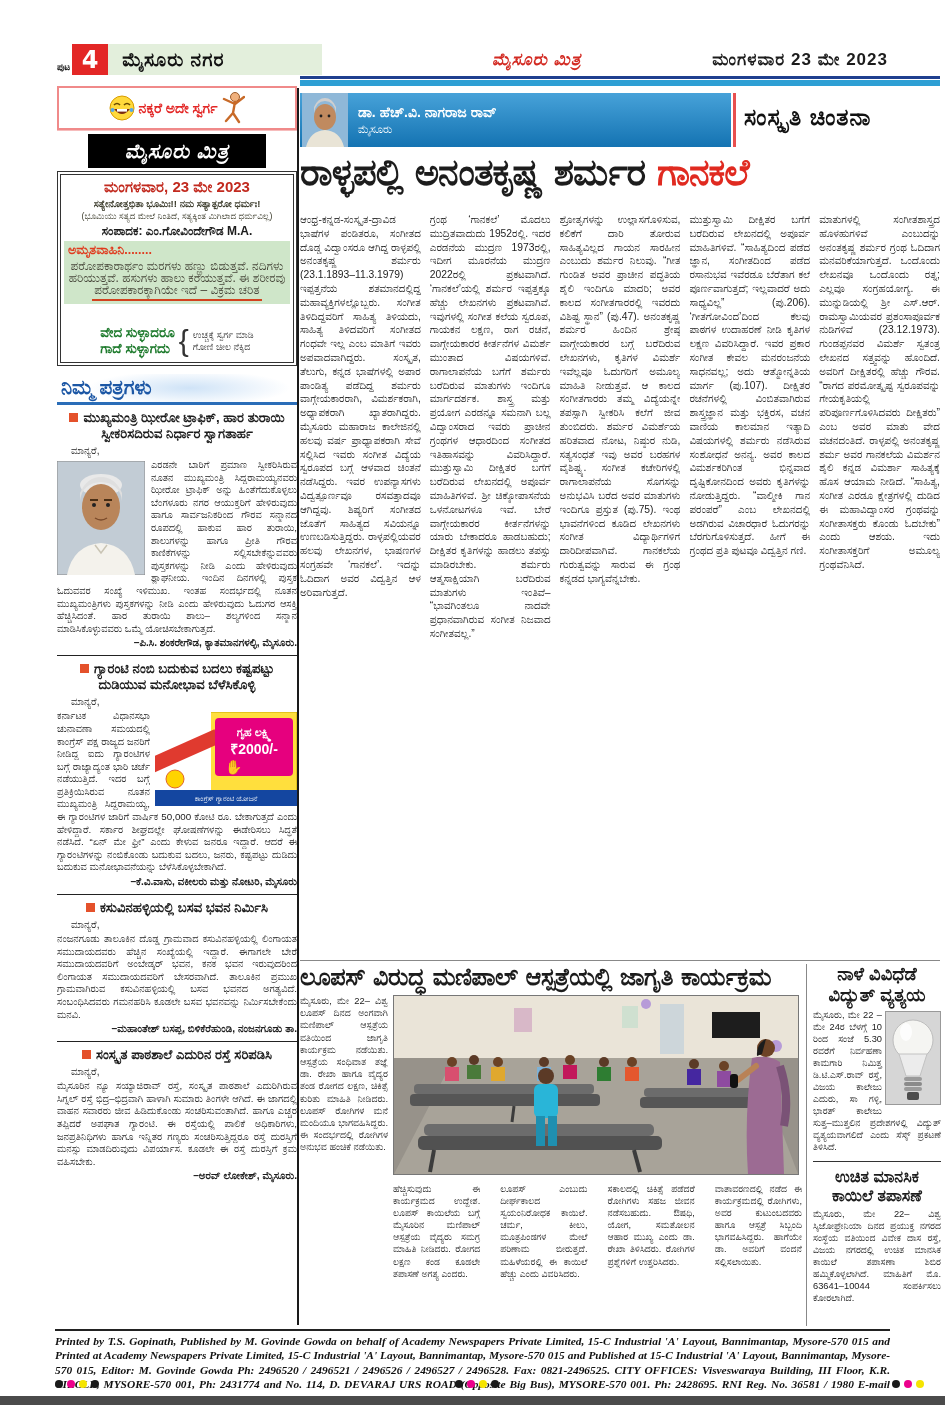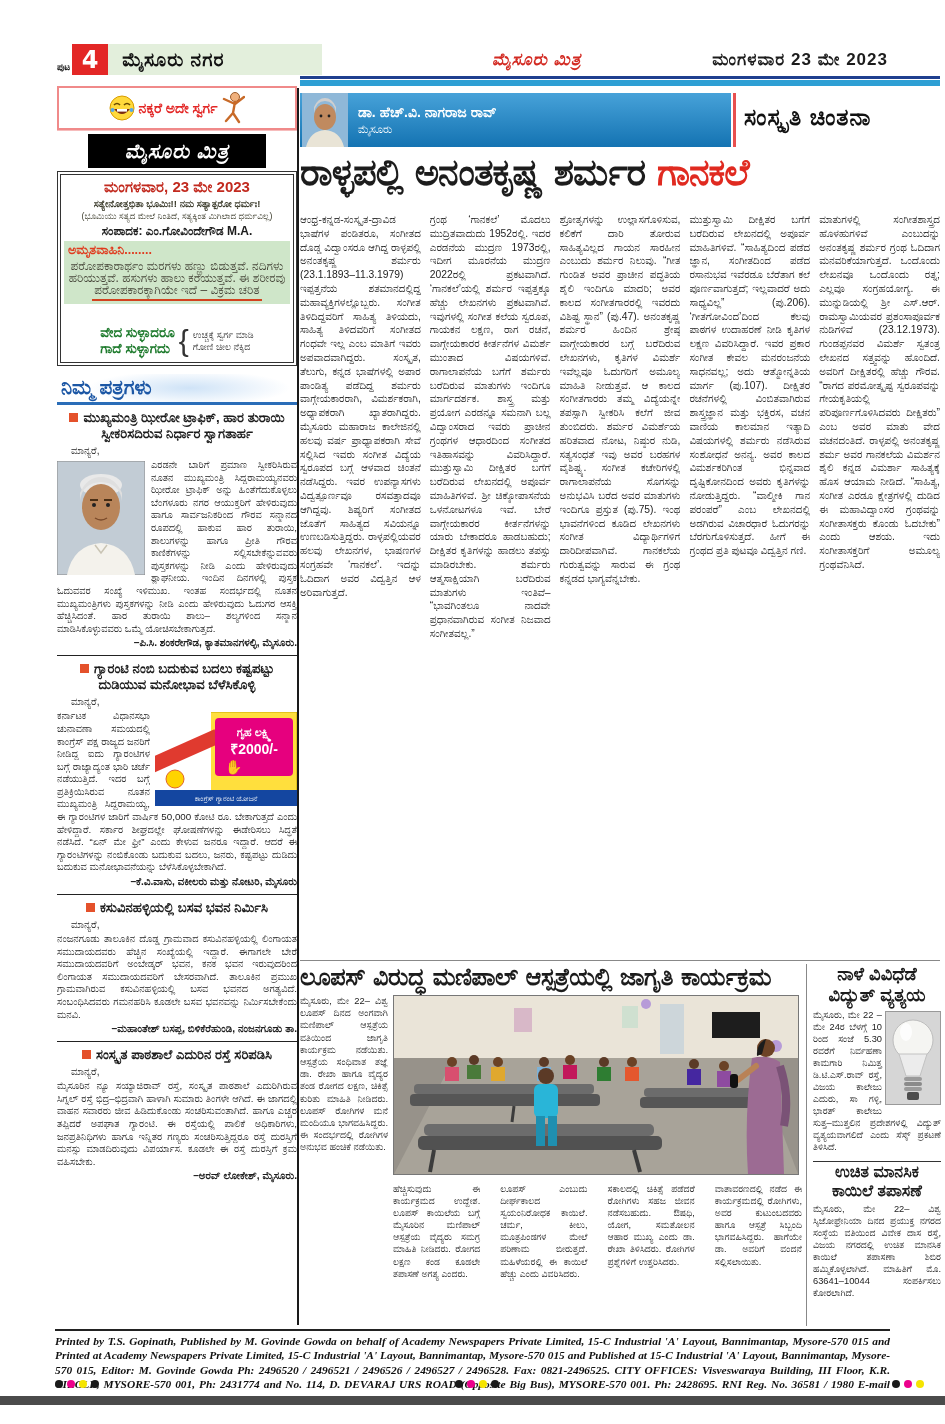--- a/index.html
+++ b/index.html
@@ -75,21 +75,21 @@
   .lupus-left{width:88px;flex:none;font-size:9.4px;line-height:12.2px;text-align:justify;margin-right:5px;overflow:hidden;height:322px;}
   .lupus-right{flex:1;}
   .photo-frame{border:1px solid #777;}
   .lcols{display:flex;gap:20px;margin-top:4px;height:136px;overflow:hidden;}
   .lcol{flex:1;font-size:9.3px;line-height:12.1px;text-align:justify;}
   .vrule-strip{position:absolute;left:806px;top:964px;width:1px;height:362px;background:#888;}
   .strip{position:absolute;left:813px;top:964px;width:128px;height:362px;overflow:hidden;}
   .strip h3{margin:0;font-size:18px;line-height:21px;font-weight:bold;text-align:center;white-space:pre-line;}
   .strip .sb{font-size:9.3px;line-height:12px;text-align:justify;margin-top:3px;}
   .strip .sb svg{float:right;margin:2px 0 2px 3px;border:1px solid #999;}
-  .strip h4{margin:8px 0 0 0;border-top:1.5px solid #333;
+  .strip h4{margin:8px 0 0 0;padding-top:5px;border-top:1.5px solid #333;
             font-size:16px;line-height:19px;font-weight:bold;text-align:center;white-space:pre-line;}
   
   .f-rule{position:absolute;left:55px;top:1329px;width:835px;height:2px;background:#222;}
   .footer{position:absolute;left:55px;top:1334px;width:835px;font-family:"Liberation Serif",serif;
           font-style:italic;font-weight:bold;font-size:11.4px;line-height:14.4px;text-align:justify;color:#111;}
   .dots{position:absolute;top:1380px;display:flex;gap:4px;}
   .dots span{width:8px;height:8px;border-radius:50%;display:inline-block;}
   .d1{background:#1a1a1a;} .d2{background:#ec008c;} .d3{background:#f5e400;}
   .bottombar{position:absolute;left:0;top:1396px;width:945px;height:9px;background:#4b4b4b;}
 </style>

